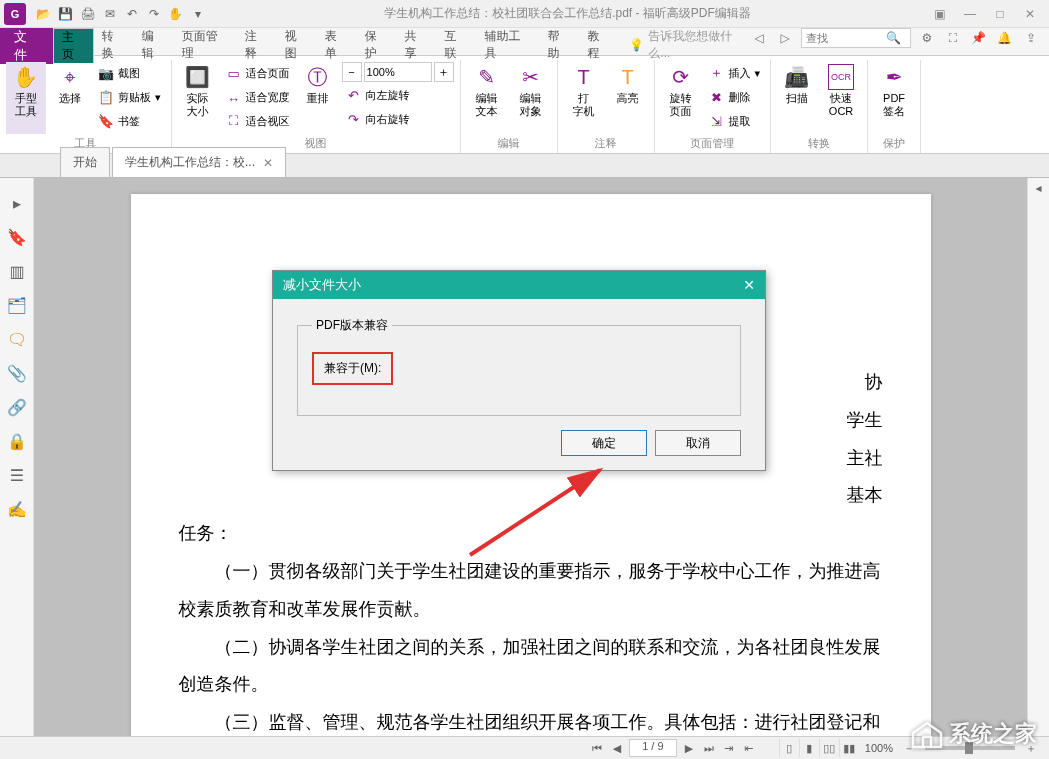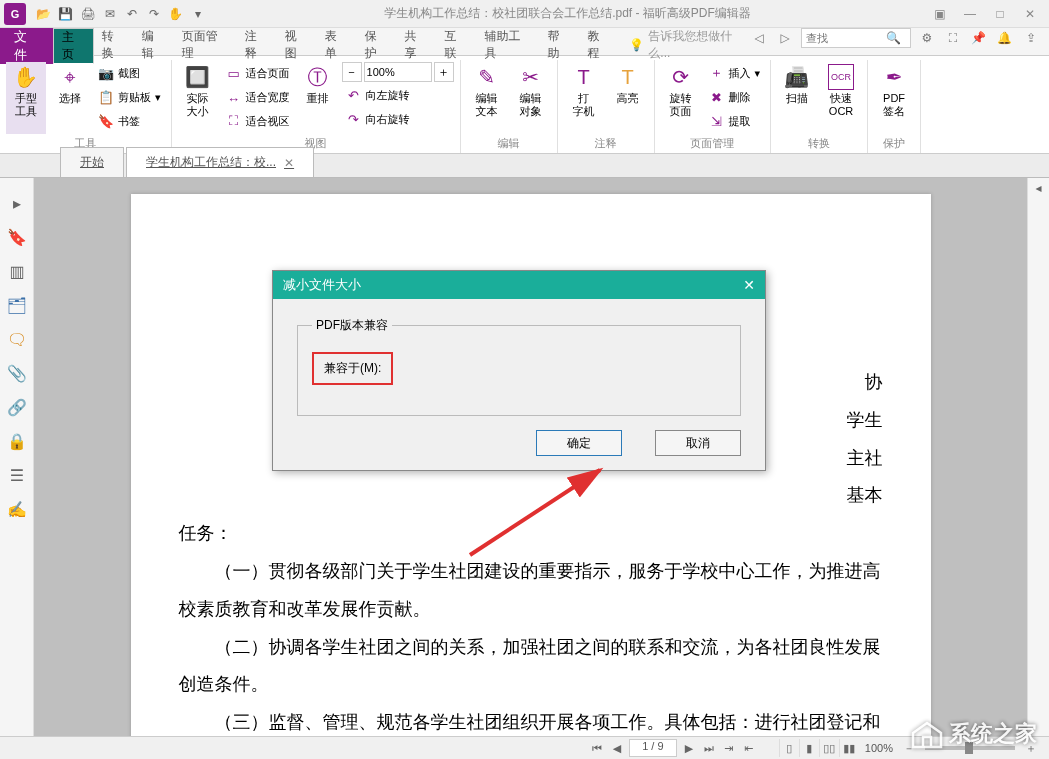--- a/index.html
+++ b/index.html
@@ -36,21 +36,21 @@
 .ribbon .big-btn .lbl { font-size: 11px; text-align: center; line-height: 13px; }
 .ribbon .small-row { display: flex; flex-direction: column; gap: 2px; }
 .ribbon .small-btn { display: flex; align-items: center; height: 22px; padding: 0 4px; cursor: pointer; gap: 4px; font-size: 11px; }
 .ribbon .small-btn .icon { width: 16px; height: 16px; display: flex; align-items: center; justify-content: center; color: #8b1a8b; font-size: 13px; }
 .zoom-ctrl { display: flex; align-items: center; gap: 2px; }
 .zoom-ctrl select, .zoom-ctrl .zoom-val { height: 20px; border: 1px solid #ccc; font-size: 11px; padding: 0 2px; width: 68px; background:#fff; display:flex; align-items:center; }
 .zoom-ctrl .zb { width: 20px; height: 20px; border: 1px solid #ccc; display: flex; align-items: center; justify-content: center; font-size: 12px; cursor: pointer; background:#fff; }
 
 
 .doctabs { height: 24px; background: #ececec; display: flex; align-items: flex-end; padding-left: 60px; border-bottom: 1px solid #bbb; }
-.doctab { height: 30px; padding: 0 19px; display: flex; align-items: center; background: #f5f5f5; border: 1px solid #bbb; border-bottom: none; margin-right: 2px; cursor: pointer; font-size: 12px; color: #555; position: relative; text-decoration: underline; }
+.doctab { height: 30px; padding: 0 12px; display: flex; align-items: center; background: #f5f5f5; border: 1px solid #bbb; border-bottom: none; margin-right: 2px; cursor: pointer; font-size: 12px; color: #555; position: relative; }
 .doctab.active { background: #fff; }
 .doctab .close { margin-left: 8px; color: #888; }
 
 
 .main { display: flex; height: calc(759px - 28px - 28px - 98px - 24px - 23px); }
 .leftnav { width: 34px; background: #f5f5f5; border-right: 1px solid #ddd; padding-top: 8px; }
 .leftnav .nav-icon { width: 34px; height: 34px; display: flex; align-items: center; justify-content: center; color: #666; cursor: pointer; font-size: 16px; }
 .leftnav .nav-icon.red { color: #c0392b; }
 .leftnav .nav-icon.blue { color: #3a6fa8; }
 .leftnav .nav-icon.orange { color: #d68a1e; }
@@ -65,21 +65,21 @@
 .dlg-mask { position: absolute; left: 0; right: 0; top: 0; bottom: 0; pointer-events: none; }
 .dialog { position: absolute; left: 272px; top: 270px; width: 494px; background: #f0f0f0; border: 1px solid #888; box-shadow: 2px 2px 8px rgba(0,0,0,0.3); pointer-events: auto; }
 .dialog .dlg-title { height: 28px; background: #1aae9a; color: #fff; display: flex; align-items: center; padding: 0 10px; font-size: 13px; }
 .dialog .dlg-title .dlg-close { margin-left: auto; cursor: pointer; font-size: 14px; }
 .dialog .dlg-body { padding: 18px 24px 14px 24px; }
 .dialog fieldset { border: 1px solid #bbb; padding: 18px 14px 30px 14px; }
 .dialog legend { font-size: 12px; padding: 0 4px; }
 .dialog .hl-red { border: 2px solid #e03030; padding: 6px 10px; display: inline-flex; align-items: center; gap: 10px; }
 .dialog .compat-disp { width: 230px; height: 24px; border: 1px solid #999; font-size: 12px; background:#fff; display:flex; align-items:center; padding:0 6px; position:relative; }
 .dialog .compat-disp:after { content:"⌄"; position:absolute; right:6px; color:#555; }
-.dialog .dlg-btns { display: flex; justify-content: flex-end; gap: 33px; margin-top: 14px; }
+.dialog .dlg-btns { display: flex; justify-content: flex-end; gap: 8px; margin-top: 14px; }
 .dialog .dlg-btn { width: 86px; height: 26px; border: 1px solid #888; background: #f5f5f5; cursor: pointer; font-size: 12px; }
 .dialog .dlg-btn.primary { border: 1px solid #2b7ab8; }
 
 
 .red-arrow { position: absolute; left: 460px; top: 460px; width: 160px; height: 100px; pointer-events: none; }
 
 
 .watermark { position: absolute; right: 12px; bottom: 10px; color: #fff; font-size: 22px; font-weight: bold; text-shadow: 0 0 4px rgba(0,0,0,0.7); opacity: 0.85; display:flex; align-items:center; gap:4px; }
 .watermark svg { filter: drop-shadow(0 0 2px rgba(0,0,0,0.5)); }
 

